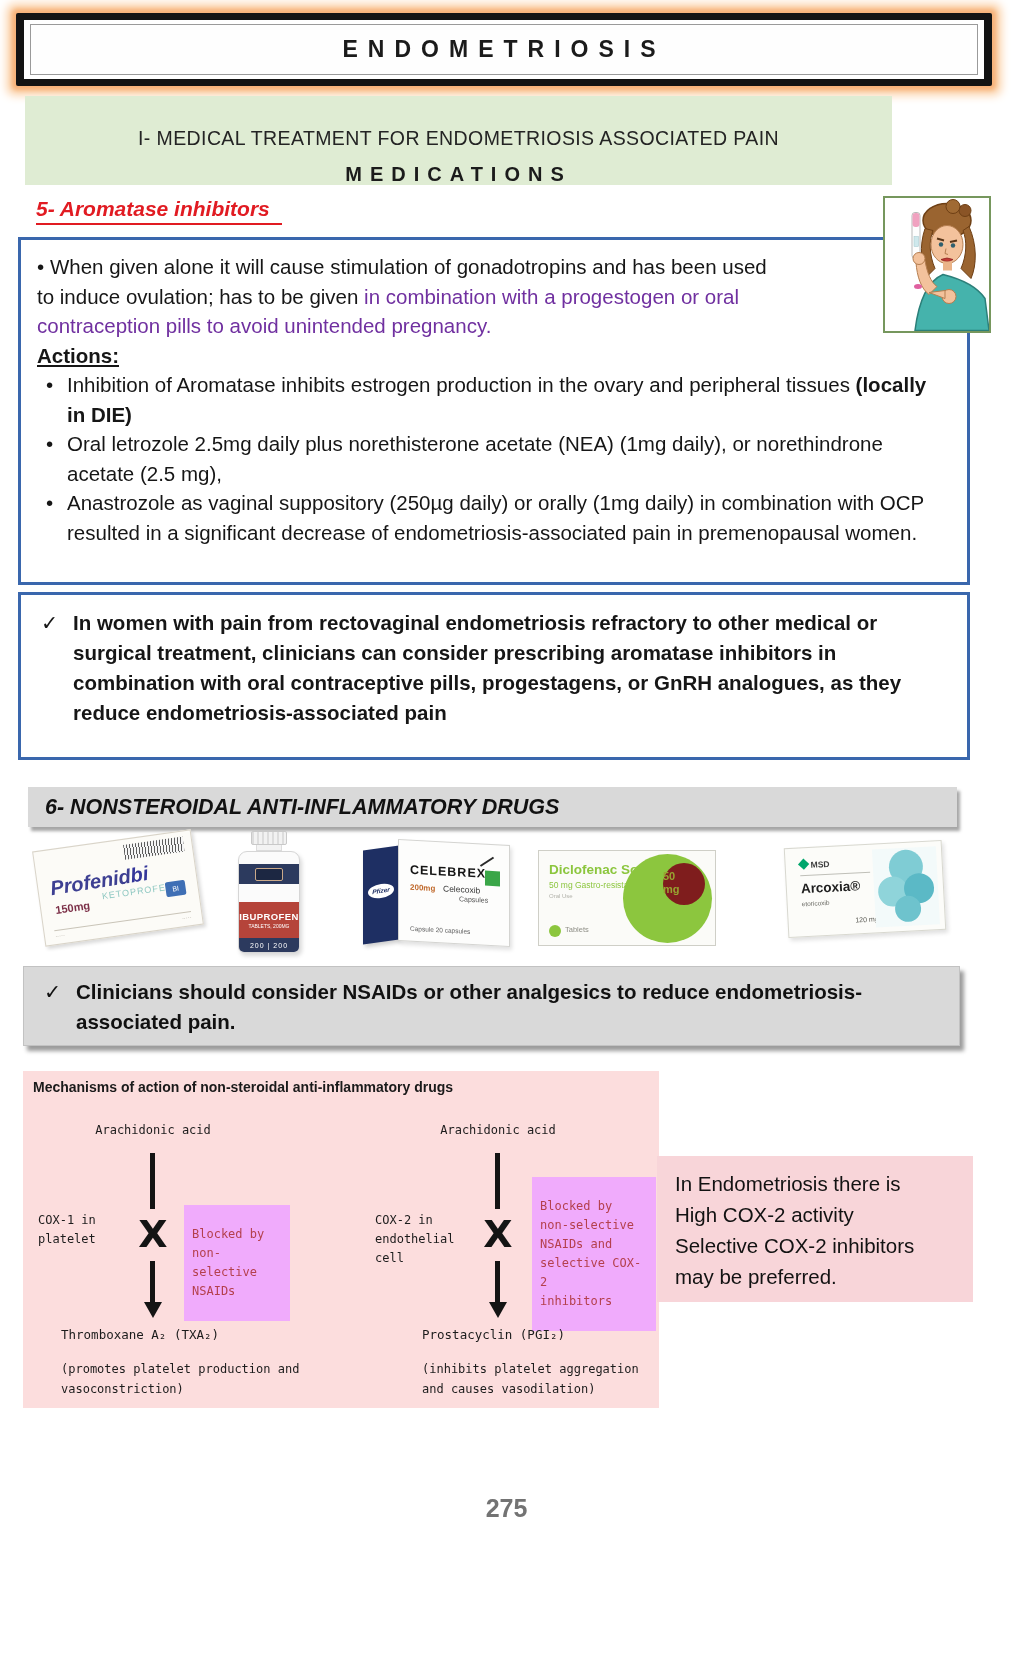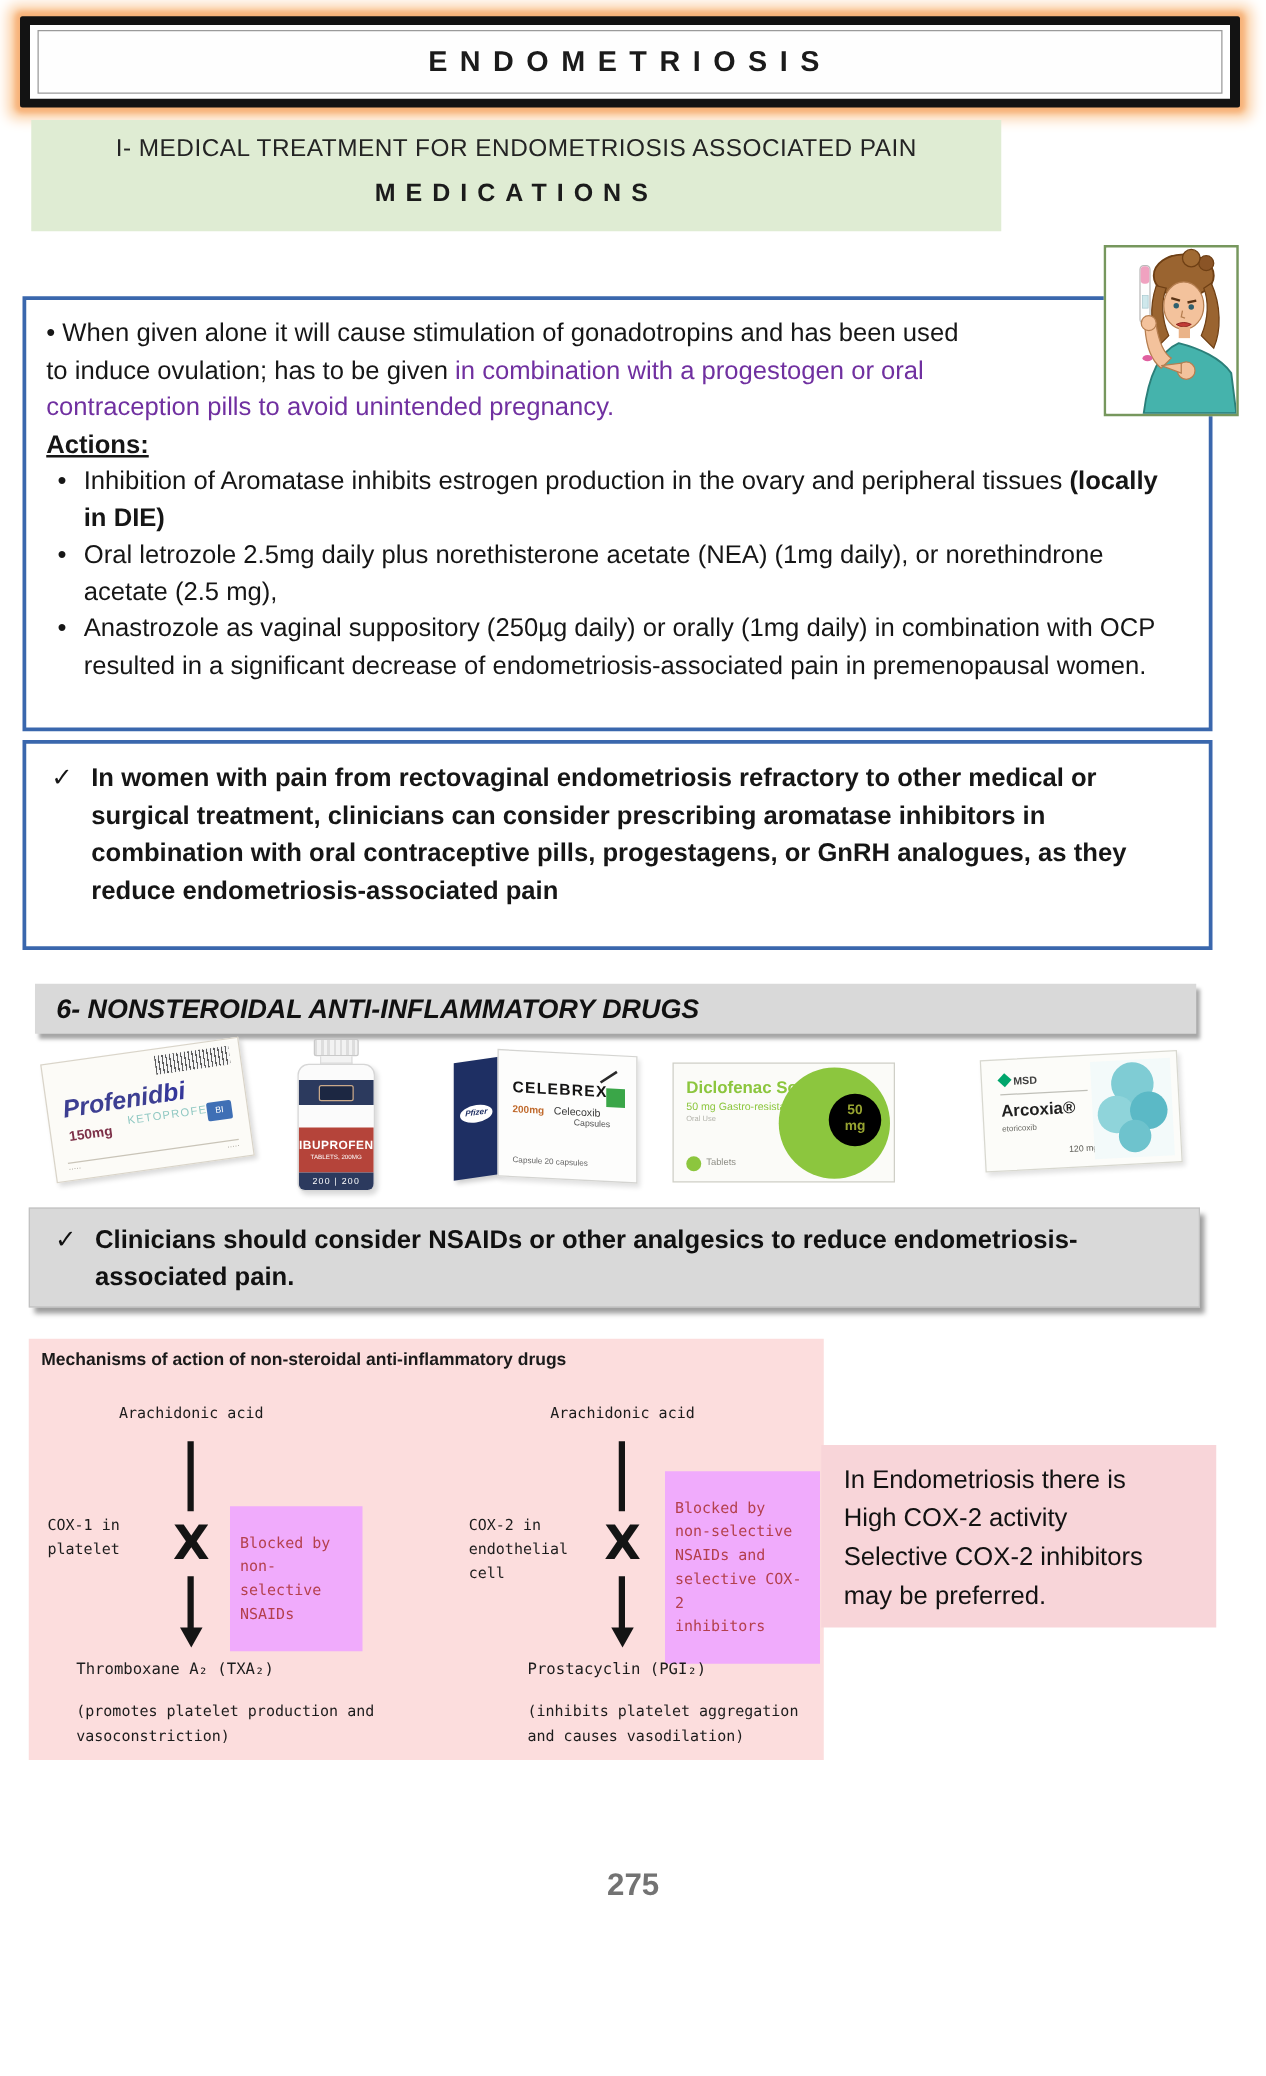--- a/index.html
+++ b/index.html
@@ -9,22 +9,22 @@
 
   
   .banner { position:absolute; left:16px; top:13px; width:976px; height:73px;
             background:#131313; padding:7px 8px; border-radius:2px;
             box-shadow:0 0 4px 4px #f7b279, 0 0 10px 9px #fbcfa4; }
   .banner-frame { height:100%; background:#fff; padding:4px 6px; }
   .banner-inner { height:100%; border:1px solid #9a9a9a; display:flex; align-items:center; justify-content:center; background:#fefefe; }
   .banner-title { font-size:23px; font-weight:bold; letter-spacing:10px; color:#1b1b1b; }
 
   
-  .section-box { position:absolute; left:25px; top:96px; width:776px; height:89px;
-                 background:#dfecd3; text-align:center; padding-top:12px; }
+  .section-box { position:absolute; left:25px; top:96px; width:867px; height:89px;
+                 background:#dfecd3; text-align:center; padding-top:31px; }
   .section-line1 { font-size:19.5px; letter-spacing:0.4px; color:#242424; }
   .section-line2 { margin-top:13px; font-size:20px; font-weight:bold; letter-spacing:8px; color:#1b1b1b; }
 
   
   .arom-heading { position:absolute; left:36px; top:197px; font-size:21px; font-weight:bold; font-style:italic;
                   color:#e11b22; border-bottom:2.5px solid #e11b22; padding:0 12px 2px 0; }
 
   
   .blue-box { position:absolute; left:18px; width:952px; border:3px solid #3a67ad; background:#fff; }
   .box1 { top:237px; height:348px; padding:12px 40px 10px 16px; font-size:20.5px; line-height:29.5px; }
@@ -93,22 +93,22 @@
   .cx-generic { position:absolute; left:44px; top:41px; font-size:8.5px; color:#3a3a3a; }
   .cx-form { position:absolute; left:60px; top:52px; font-size:7px; color:#555; }
   .cx-square { position:absolute; right:9px; top:26px; width:15px; height:15px; background:#3aa648; }
   .cx-bottom { position:absolute; left:11px; bottom:9px; font-size:6.5px; color:#666; }
 
   .diclofenac { left:538px; top:850px; width:178px; height:96px; background:#fbfbf8; border:1px solid #cfcfc7; }
   .dc-name { position:absolute; left:10px; top:11px; font-size:13.5px; color:#8cc63e; font-weight:bold; }
   .dc-sub { position:absolute; left:10px; top:29px; font-size:8.5px; color:#8cc63e; }
   .dc-use { position:absolute; left:10px; top:42px; font-size:6px; color:#b3b3ab; }
   .dc-circle { position:absolute; right:3px; top:3px; width:89px; height:89px; border-radius:50%; background:#8cc63e; }
-  .dc-circle2 { position:absolute; right:10px; top:24px; width:42px; height:42px; border-radius:50%; background:#000000;
-                color:#97a431; font-size:11px; font-weight:bold; text-align:center; padding-top:7px; line-height:13px; }
+  .dc-circle2 { position:absolute; right:10px; top:12px; width:42px; height:42px; border-radius:50%; background:#7f1d1d;
+                color:#97a431; font-size:11px; font-weight:bold; text-align:left; padding-top:7px; line-height:13px; }
   .dc-count { position:absolute; left:10px; bottom:8px; display:flex; align-items:flex-start; font-size:7.5px; color:#8f8f87; }
   .dc-dot { width:12px; height:12px; border-radius:50%; background:#8cc63e; margin-right:4px; }
 
   .arcoxia { left:786px; top:844px; width:158px; height:90px; transform:rotate(-3deg); background:#fcfcf9;
              border:1px solid #d8d8d0; box-shadow:2px 3px 4px rgba(0,0,0,0.12); }
   .ax-msd { position:absolute; left:14px; top:12px; font-size:8.5px; font-weight:bold; color:#3f3f3f; }
   .ax-logo { display:inline-block; width:8px; height:8px; background:#00a66c; transform:rotate(45deg); margin-right:3px; }
   .ax-line { position:absolute; left:14px; top:27px; width:70px; border-top:1px solid #bfbfb8; }
   .ax-name { position:absolute; left:14px; top:33px; font-size:13.5px; font-weight:bold; color:#1f1f1f; }
   .ax-gen { position:absolute; left:14px; top:52px; font-size:6.5px; color:#6a6a64; line-height:8px; }
@@ -162,20 +162,21 @@
         <span class="banner-title">ENDOMETRIOSIS</span>
       </div>
     </div>
   </div>
 
   <div class="section-box">
     <div class="section-line1">I- MEDICAL TREATMENT FOR ENDOMETRIOSIS ASSOCIATED PAIN</div>
     <div class="section-line2">MEDICATIONS</div>
   </div>
 
+  <div class="arom-heading">5- Aromatase inhibitors</div>
 
   <div class="woman">
     <svg viewBox="0 0 104 132">
       <rect x="0" y="0" width="104" height="132" fill="#ffffff"></rect>
 
       <rect x="27" y="14" width="8" height="46" rx="3" fill="#fdfdfd" stroke="#b9b9b9"></rect>
       <rect x="27.5" y="14.5" width="7" height="14" rx="3" fill="#f0a2c0"></rect>
       <rect x="29" y="38" width="4.5" height="10" fill="#cfe8ec" stroke="#9fc5cb" stroke-width="0.5"></rect>
 
       <ellipse cx="62" cy="22" rx="24" ry="17" fill="#9a6430" stroke="#6e3f14" stroke-width="1.5"></ellipse>

